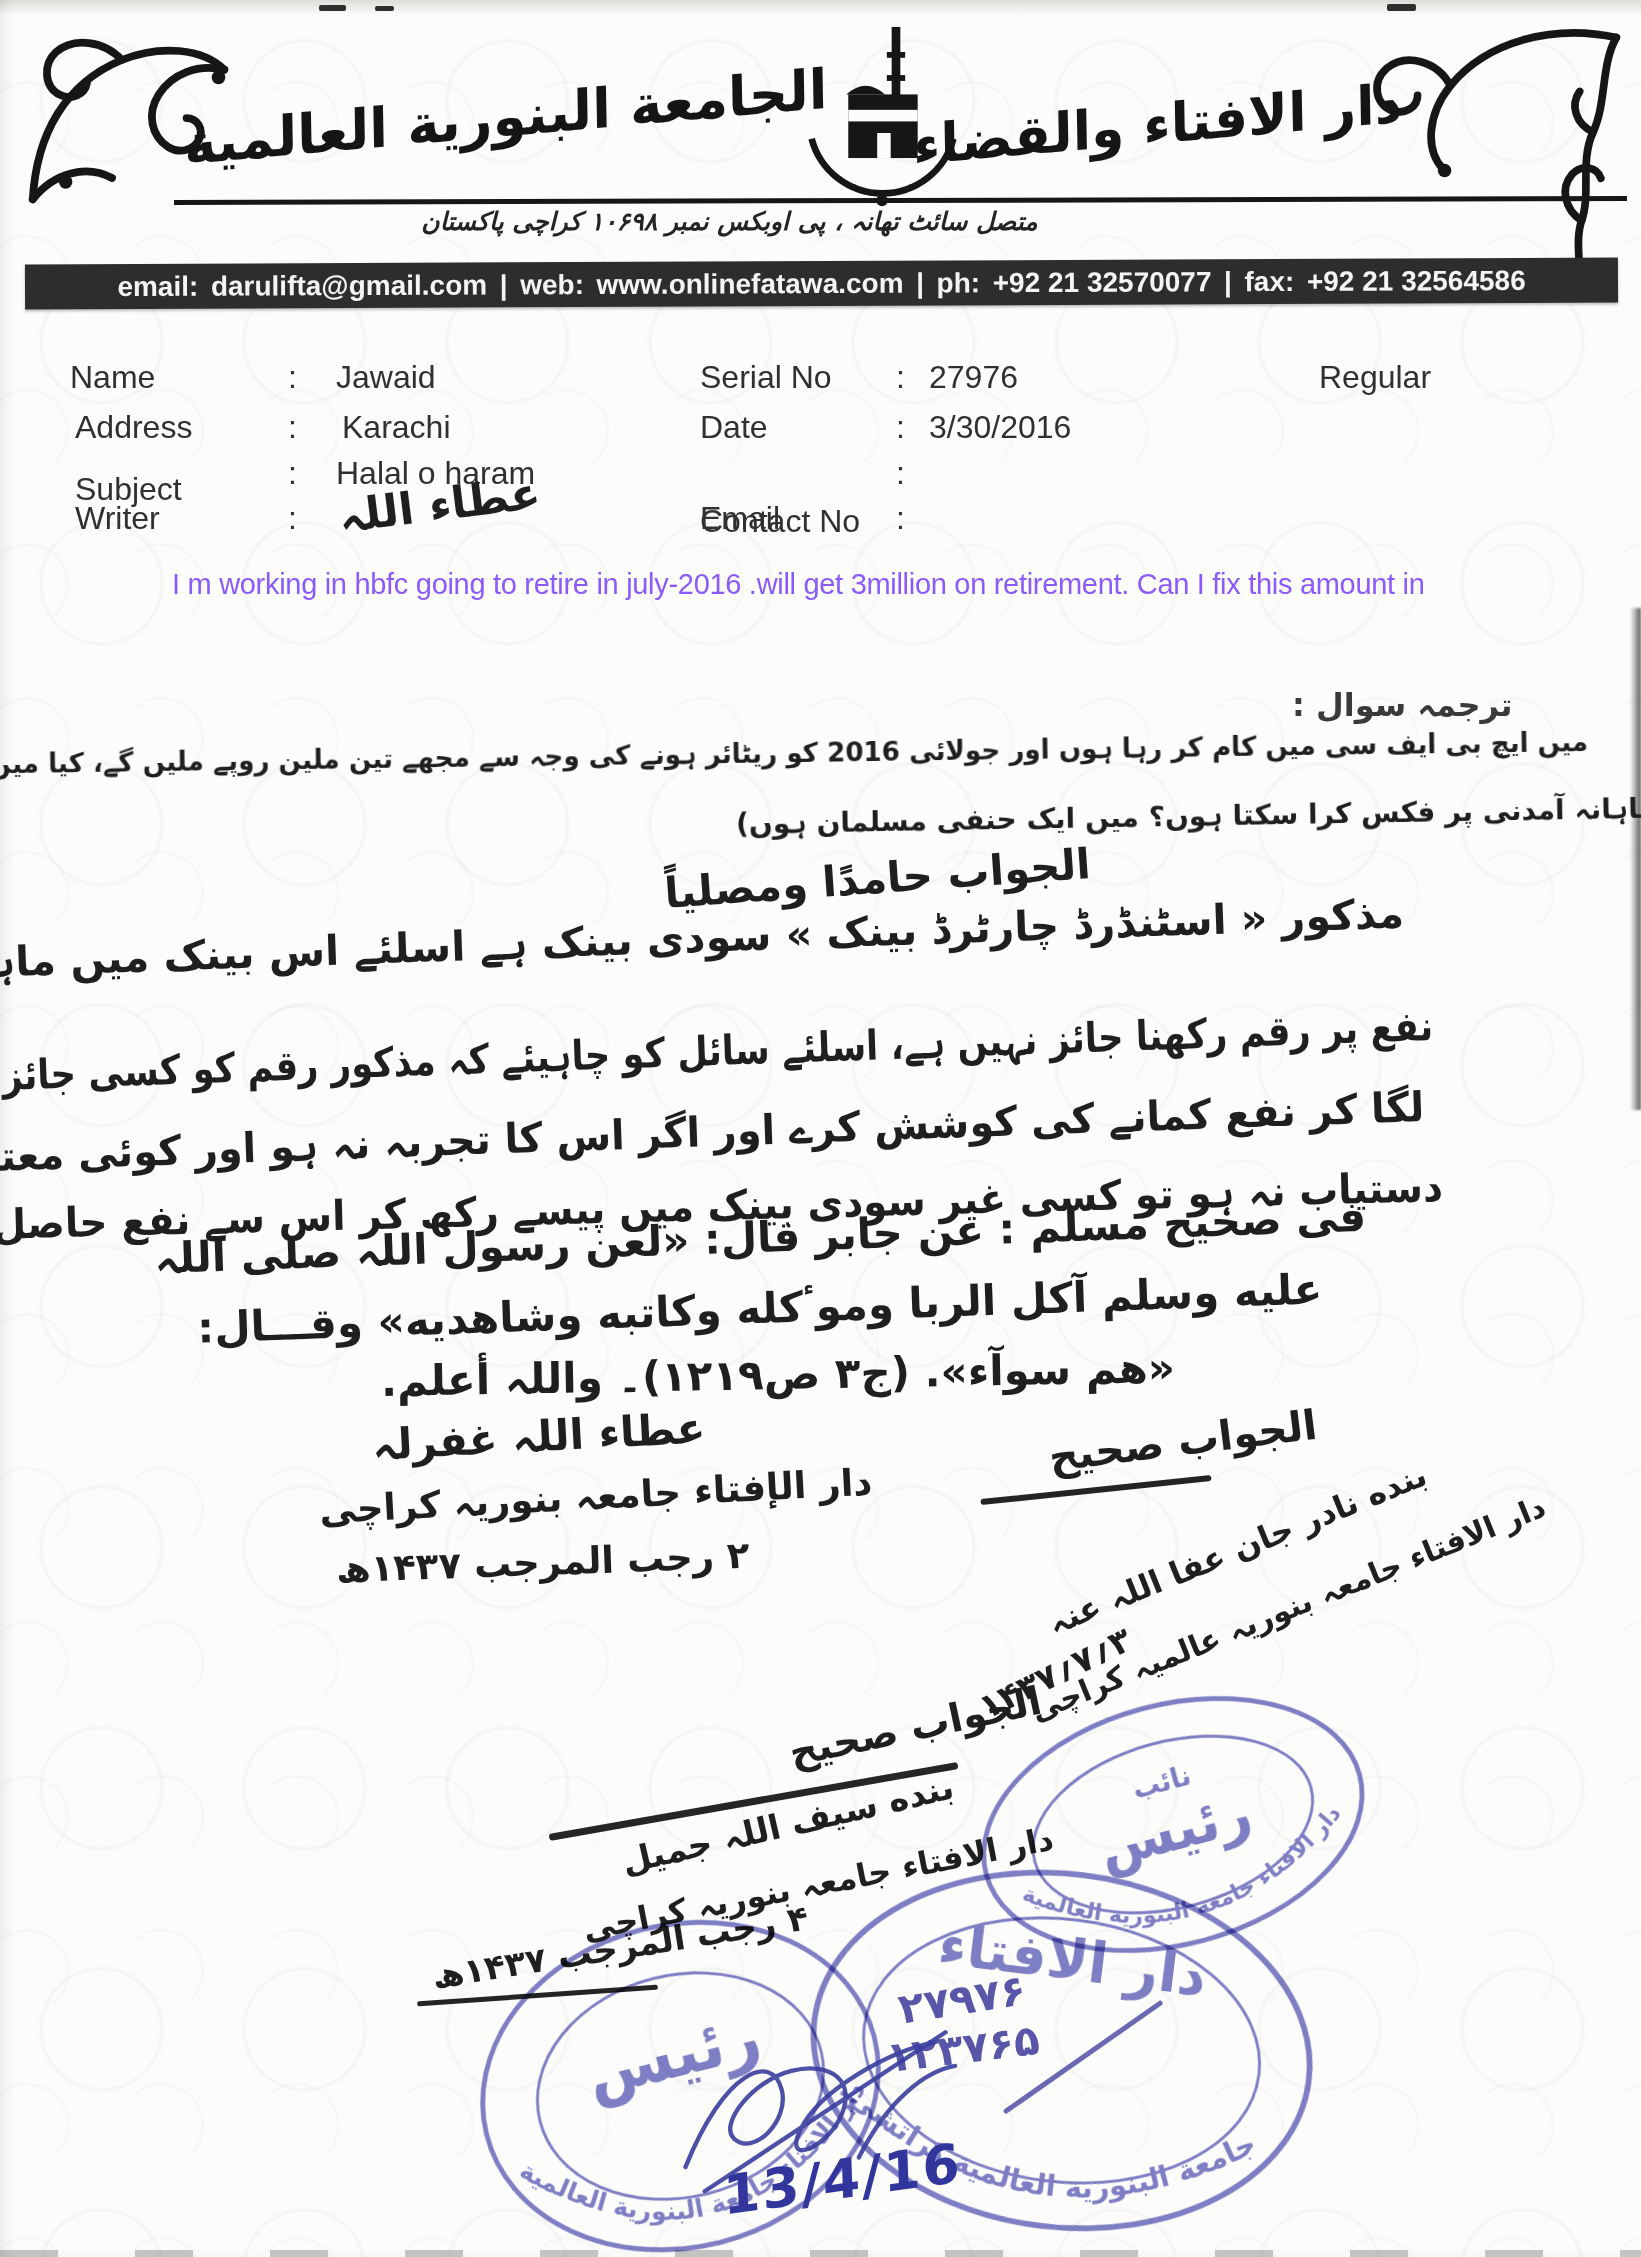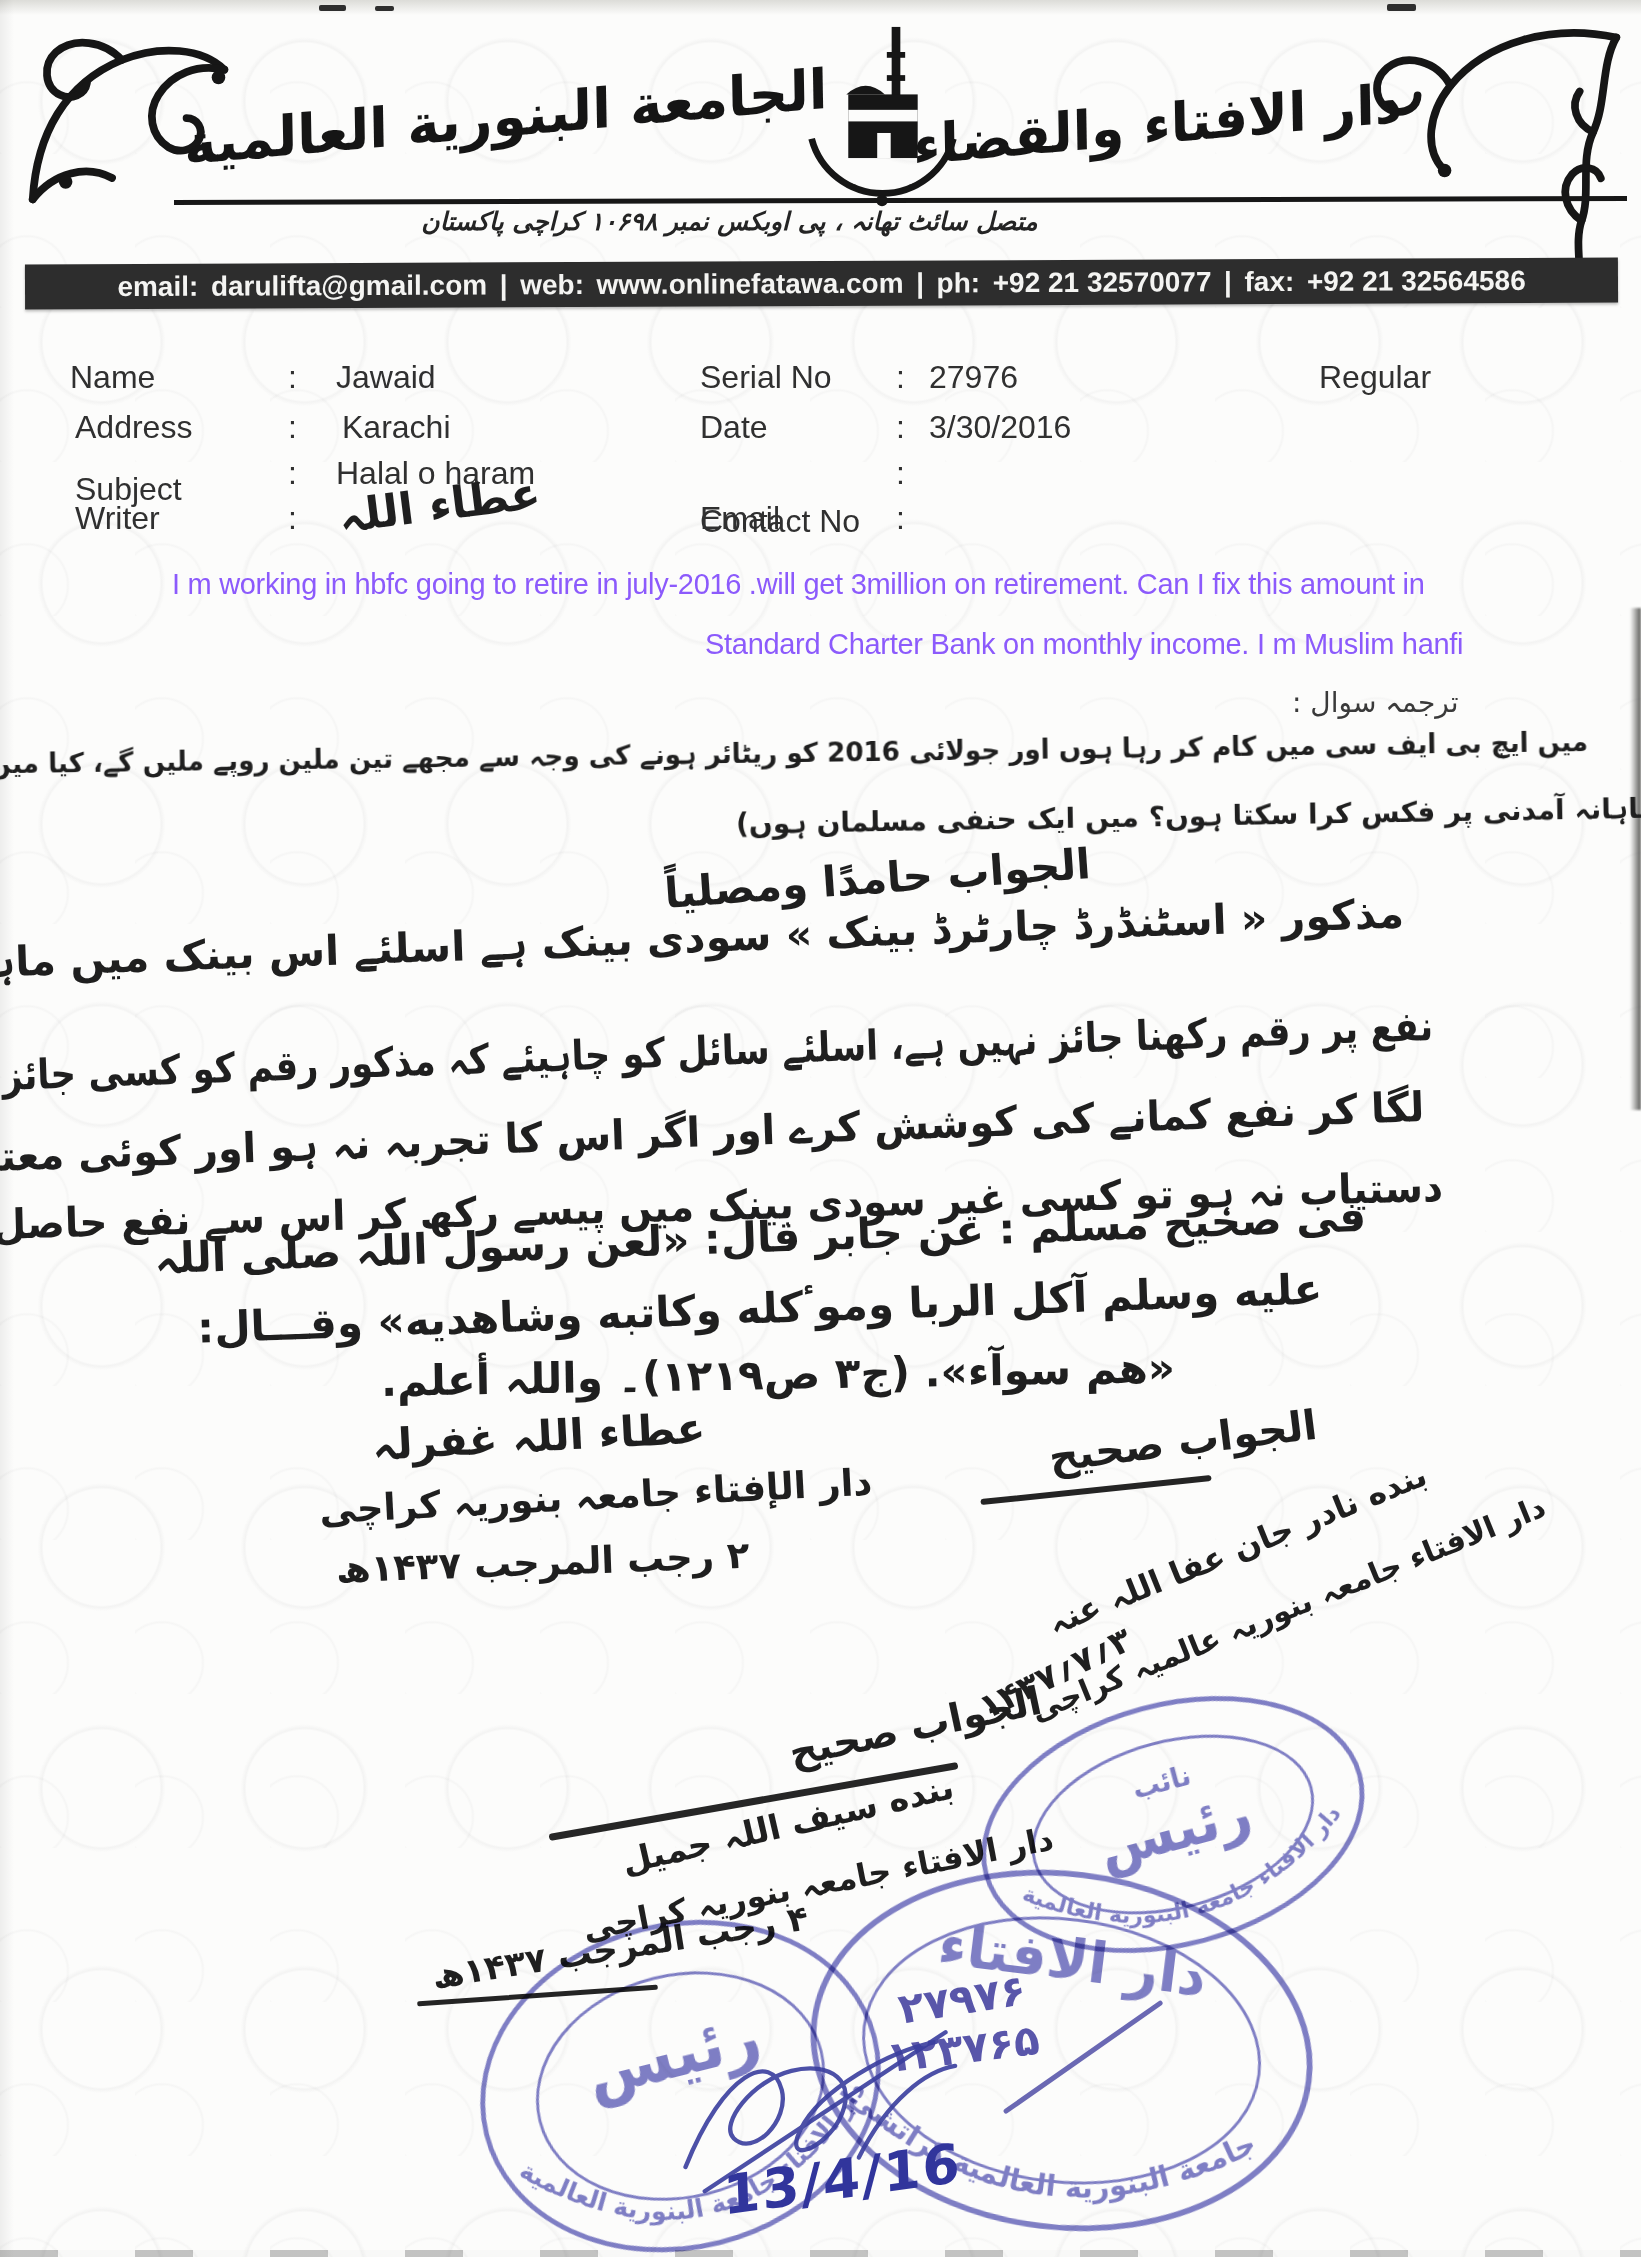--- a/index.html
+++ b/index.html
@@ -33,21 +33,21 @@
     display:flex;align-items:center;justify-content:center;gap:12.6px;font-size:28px;font-weight:bold;
     transform:rotate(-.25deg);box-shadow:0 1.9px 2.9px rgba(0,0,0,.25);}
   
   .f{font-size:32px;color:#303030;filter:blur(0.1px);}
   .badge{left:1319px;top:359px;}
   .writer-sign{left:338px;top:479px;font-size:44px;transform:rotate(-7deg);}
   
   .q{font-size:29px;color:#8b5cf6;letter-spacing:-0.3px;filter:blur(0.3px) contrast(1.05);}
   .q1{left:172px;top:568px;}
   .q2{left:705px;top:628px;}
-  .trans-label{left:1292px;top:686px;font-size:28px;color:#3a3a3a;filter:blur(0.3px);font-weight:normal;}
+  .trans-label{left:1292px;top:686px;font-size:32px;color:#3a3a3a;filter:blur(0.3px);font-weight:bold;}
   .trans1{right:53px;top:726px;font-size:27px;transform:rotate(-.8deg) scaleX(.97);transform-origin:right center;filter:blur(0.2px);}
   .trans2{left:736px;top:799px;font-size:28px;transform:rotate(-1deg);filter:blur(0.2px);}
   
   .ans-heading{left:664px;top:854px;font-size:42px;transform:rotate(-4deg);}
   .ans{font-size:41px;}
   .ans1{right:237px;top:915px;transform:rotate(-2deg);}
   .ans2{right:208px;top:1002px;transform:rotate(-2deg) scaleX(.86);transform-origin:right center;}
   .ans3{right:217px;top:1083px;transform:rotate(-2deg) scaleX(.97);transform-origin:right center;}
   .ans4{right:198px;top:1163px;transform:rotate(-1.5deg) scaleX(.95);transform-origin:right center;}
   .had{font-size:42px;}
@@ -184,21 +184,20 @@
   <span class="abs print f" style="left:896px;top:455px;">:</span>
   <span class="abs print f" style="left:929px;top:455px;"></span>
 
   <span class="abs print f" style="left:700px;top:500px;">Email</span>
   <span class="abs print f" style="left:896px;top:500px;">:</span>
   <span class="abs print f" style="left:929px;top:500px;"></span>
 
   <span class="abs print f badge">Regular</span>
 
   <div class="abs print q q1">I m working in hbfc going to retire in july-2016 .will get 3million on retirement. Can I fix this amount in</div>
-  <div class="abs print q q2">Standard Charter Bank on monthly income. I m Muslim hanfi</div>
 
   <div class="abs rtl trans-label">ترجمہ سوال :</div>
   <div class="abs rtl hand trans1">میں ایچ بی ایف سی میں کام کر رہا ہوں اور جولائی 2016 کو ریٹائر ہونے کی وجہ سے مجھے تین ملین روپے ملیں گے، کیا میں اس رقم کو اسٹنڈرڈ چارٹرڈ بینک</div>
   <div class="abs rtl hand trans2">میں ماہانہ آمدنی پر فکس کرا سکتا ہوں؟ میں ایک حنفی مسلمان ہوں)</div>
 
   <div class="abs rtl hand ans-heading">الجواب حامدًا ومصلیاً</div>
   <div class="abs rtl hand ans ans1">مذکور « اسٹنڈرڈ چارٹرڈ بینک » سودی بینک ہے اسلئے اس بینک میں ماہانہ</div>
   <div class="abs rtl hand ans ans2">نفع پر رقم رکھنا جائز نہیں ہے، اسلئے سائل کو چاہیئے کہ مذکور رقم کو کسی جائز کاروبار میں</div>
   <div class="abs rtl hand ans ans3">لگا کر نفع کمانے کی کوشش کرے اور اگر اس کا تجربہ نہ ہو اور کوئی معتمد آدمی بھی —</div>
   <div class="abs rtl hand ans ans4">دستیاب نہ ہو تو کسی غیر سودی بینک میں پیسے رکھ کر اس سے نفع حاصل کر سکتا ہے۔</div>

